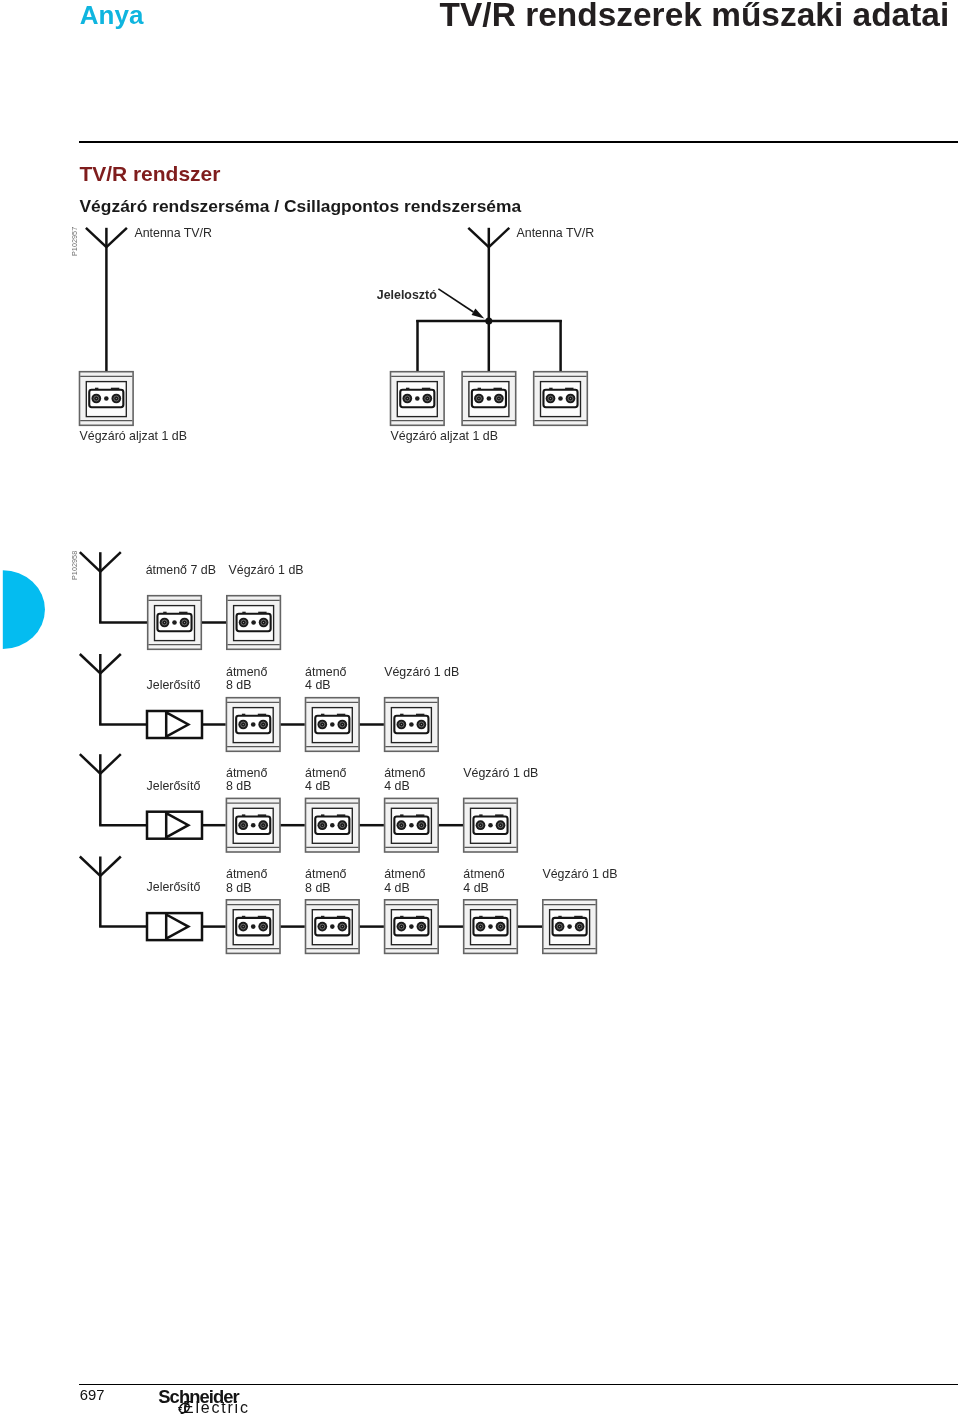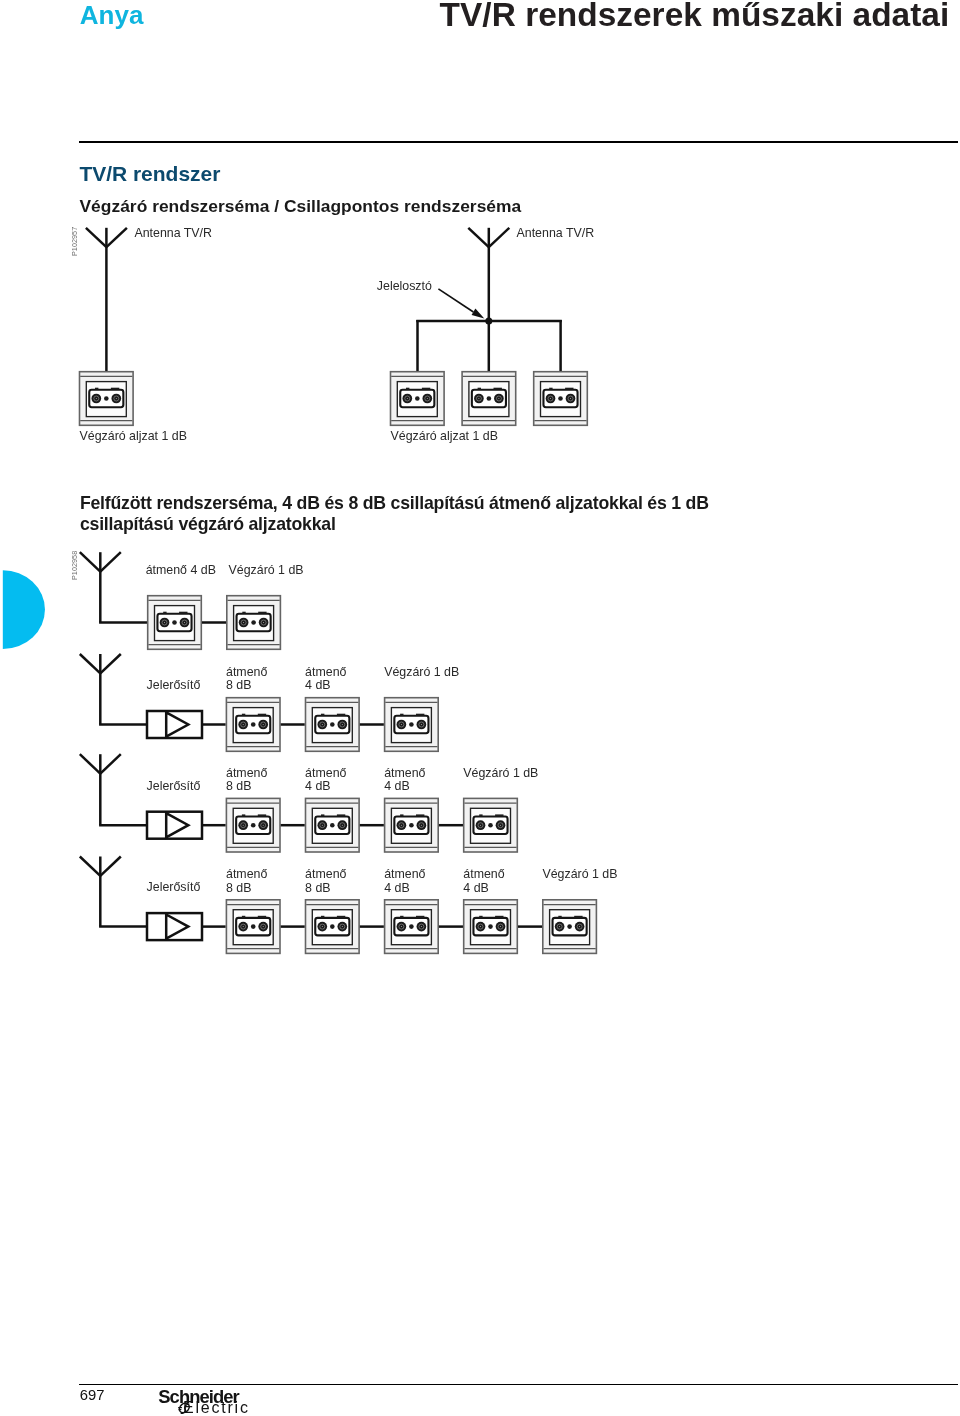--- a/index.html
+++ b/index.html
@@ -8,21 +8,21 @@
        -webkit-font-smoothing:antialiased;will-change:opacity;}
   .page{position:absolute;left:0;top:0;width:960px;height:1416px;}
   #brand{position:absolute;left:79.8px;top:1.6px;font-size:26px;font-weight:700;
          letter-spacing:0.05px;line-height:26px;}
   #headtitle{position:absolute;left:439.6px;top:-1.6px;font-size:33.4px;font-weight:700;
              color:#231f20;letter-spacing:0.04px;line-height:34px;white-space:nowrap;}
   .rule{position:absolute;background:#000;}
   #rule-top{left:79px;top:141px;width:879px;height:1.7px;}
   #rule-bottom{left:79px;top:1383.5px;width:879px;height:1.7px;}
   #sec-h1{position:absolute;left:79.4px;top:162.6px;font-size:21px;font-weight:700;
-          color:#0c4a6e;letter-spacing:-0.02px;line-height:21px;}
+          color:#7f1d1d;letter-spacing:-0.02px;line-height:21px;}
   #sec-h2{position:absolute;left:79.5px;top:197.6px;font-size:17.4px;font-weight:700;
           color:#1a1a1a;letter-spacing:0.02px;line-height:17.4px;}
   #sec-h3{position:absolute;left:79.9px;top:492.6px;font-size:17.7px;font-weight:700;
           color:#1a1a1a;line-height:21.3px;letter-spacing:-0.21px;width:660px;}
   #pagenum{position:absolute;left:79.7px;top:1387.4px;font-size:14.8px;color:#111;
            font-weight:400;letter-spacing:0px;}
   #diagram{position:absolute;left:0;top:0;}
   .lbl{position:absolute;font-size:12.4px;color:#2a2a2a;white-space:nowrap;
        line-height:12.4px;font-weight:400;}
   .figref{position:absolute;font-size:7.3px;color:#6f6f6f;white-space:nowrap;
@@ -39,21 +39,20 @@
 <body>
 
 <div class="page">
 
   <div id="brand" style="color: rgb(15, 181, 223);">Anya</div>
   <div id="headtitle">TV/R rendszerek műszaki adatai</div>
   <div class="rule" id="rule-top"></div>
 
   <div id="sec-h1">TV/R rendszer</div>
   <div id="sec-h2">Végzáró rendszerséma / Csillagpontos rendszerséma</div>
-  <div id="sec-h3">Felfűzött rendszerséma, 4 dB és 8 dB csillapítású átmenő aljzatokkal és 1 dB csillapítású végzáró aljzatokkal</div>
 
   <svg id="diagram" width="960" height="1416" viewBox="0 0 960 1416">
 <g>
 <path d="M 2.8 570.2 A 42.2 39.4 0 0 1 2.8 649.0 Z" fill="#04BCF0"></path>
 </g>
 <g>
 <g>
           <line x1="106.40" y1="227.80" x2="106.40" y2="372.00" stroke="#111111" stroke-width="2.5"></line>
           <line x1="85.90" y1="227.80" x2="106.40" y2="247.20" stroke="#111111" stroke-width="2.5"></line>
           <line x1="126.90" y1="227.80" x2="106.40" y2="247.20" stroke="#111111" stroke-width="2.5"></line>
@@ -422,25 +421,25 @@
             <rect x="558.30" y="915.80" width="3.40" height="2.00" fill="#1d1d1d"></rect>
             <rect x="574.20" y="915.80" width="8.40" height="2.00" fill="#1d1d1d"></rect>
           </g>
 </g>
 </g>
   </svg>
 
   <div class="lbl" style="left:134.4px;top:227.0px;">Antenna TV/R</div>
   <div class="lbl" style="left:79.5px;top:429.5px;">Végzáró aljzat 1 dB</div>
   <div class="lbl" style="left:516.5px;top:227.0px;">Antenna TV/R</div>
-  <div class="lbl" style="left:376.8px;top:280px;">Jelelosztó</div>
+  <div class="lbl" style="left:376.8px;top:289px;font-weight:bold;">Jelelosztó</div>
   <div class="lbl" style="left:390.5px;top:429.5px;">Végzáró aljzat 1 dB</div>
   <div class="figref" style="left:70.6px;top:255.5px;">P102957</div>
   <div class="figref" style="left:70.6px;top:579.5px;">P102958</div>
-  <div class="lbl" style="left:145.7px;top:564.0px;">átmenő 4 dB</div>
+  <div class="lbl" style="left:145.7px;top:564.0px;">átmenő 7 dB</div>
   <div class="lbl" style="left:228.5px;top:564.0px;">Végzáró 1 dB</div>
   <div class="lbl" style="left:146.6px;top:678.9px;">Jelerősítő</div>
   <div class="lbl" style="left:226.0px;top:665.5px;">átmenő</div>
   <div class="lbl" style="left:226.0px;top:678.9px;">8 dB</div>
   <div class="lbl" style="left:305.1px;top:665.5px;">átmenő</div>
   <div class="lbl" style="left:305.1px;top:678.9px;">4 dB</div>
   <div class="lbl" style="left:384.2px;top:665.5px;">Végzáró 1 dB</div>
   <div class="lbl" style="left:146.6px;top:780.0px;">Jelerősítő</div>
   <div class="lbl" style="left:226.0px;top:766.6px;">átmenő</div>
   <div class="lbl" style="left:226.0px;top:780.0px;">8 dB</div>

